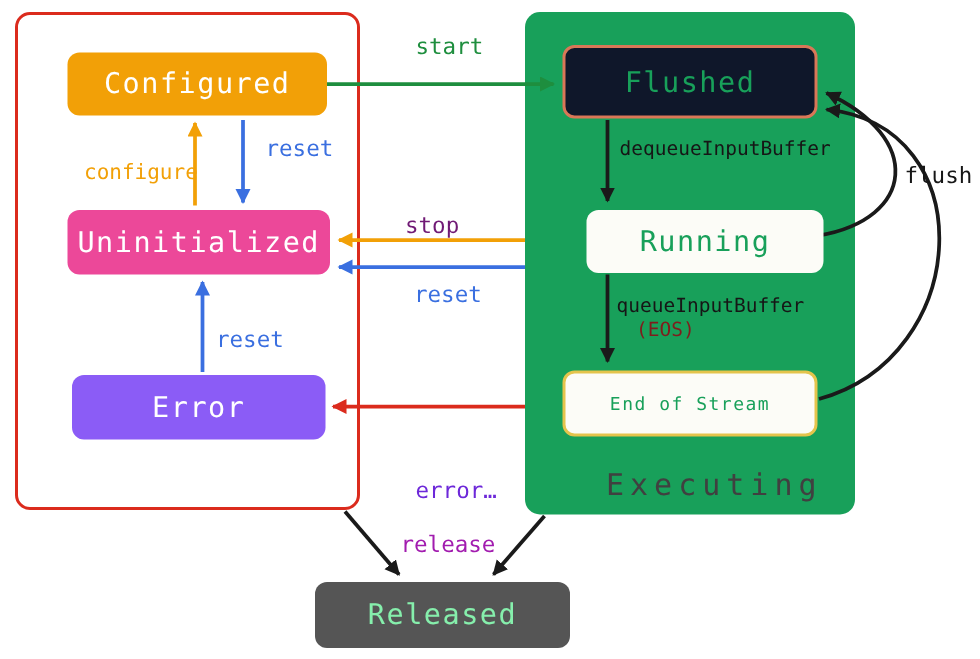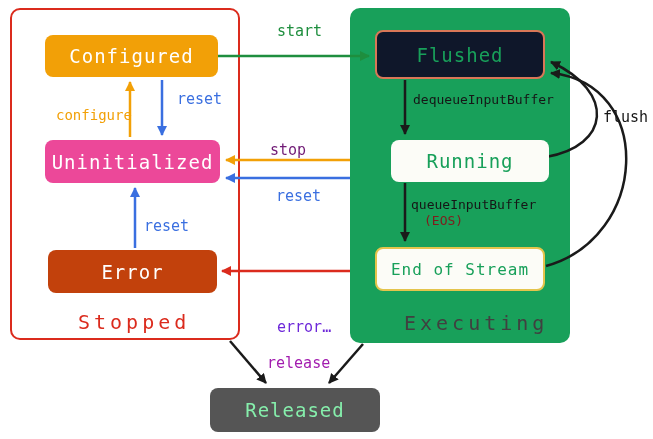--- a/index.html
+++ b/index.html
@@ -14,24 +14,24 @@
   .group-executing { left: 350px; top: 8px; width: 220px; height: 335px; background: #18A05A; }
 
   .group-label { position: absolute; font-size: 20px; letter-spacing: 4px; white-space: nowrap; }
   .label-stopped { left: 78px; top: 310px; color: #DB2B1D; }
   .label-executing { left: 404px; top: 311px; color: #404040; }
 
   .state { position: absolute; display: flex; align-items: center; justify-content: center;
            border-radius: 8px; font-size: 19px; letter-spacing: 1px; white-space: nowrap; }
   .state-configured    { left: 45px;  top: 35px;  width: 173px; height: 42px; background: #F2A007; color: #ffffff; }
   .state-uninitialized { left: 45px;  top: 140px; width: 175px; height: 43px; background: #ec4899; color: #ffffff; }
-  .state-error         { left: 48px;  top: 250px; width: 169px; height: 43px; background: #c2410c; color: #ffffff; }
+  .state-error         { left: 48px;  top: 250px; width: 169px; height: 43px; background: #8b5cf6; color: #ffffff; }
   .state-flushed       { left: 375px; top: 30px;  width: 170px; height: 49px; background: #0f172a; border: 2px solid #D97757; color: #18A05A; }
   .state-running       { left: 375px; top: 140px; width: 158px; height: 42px; background: #FCFCF7; color: #18A05A; margin-left: 16px; }
-  .state-eos           { left: 375px; top: 247px; width: 170px; height: 44px; background: #FCFCF7; border: 2px solid #E4C44C; color: #18A05A; font-size: 16px; }
+  .state-eos           { left: 375px; top: 247px; width: 170px; height: 44px; background: #FCFCF7; border: 2px solid #E4C44C; color: #18A05A; font-size: 12px; }
   .state-released      { left: 210px; top: 388px; width: 170px; height: 44px; background: #555555; color: #86efac; }
 
   .elabel { position: absolute; font-size: 15px; white-space: nowrap; }
   .el-start     { left: 277px; top: 22px;  color: #1E8E3E; }
   .el-configure { left: 56px;  top: 107px; color: #F2A007; font-size: 14px; }
   .el-reset1    { left: 177px; top: 90px;  color: #3A6FE0; }
   .el-stop      { left: 270px; top: 141px; color: #701a75; }
   .el-reset2    { left: 276px; top: 187px; color: #3A6FE0; }
   .el-reset3    { left: 144px; top: 217px; color: #3A6FE0; }
   .el-error     { left: 277px; top: 290px; color: #6d28d9; margin-top: 28px; }
@@ -97,21 +97,20 @@
   <div class="state state-running">
     <span>Running</span>
   </div>
   <div class="state state-eos">
     <span>End of Stream</span>
   </div>
   <div class="state state-released">
     <span>Released</span>
   </div>
 
-  <div class="group-label label-stopped">Stopped</div>
   <div class="group-label label-executing">Executing</div>
 
   <div class="elabel el-start">start</div>
   <div class="elabel el-configure">configure</div>
   <div class="elabel el-reset1">reset</div>
   <div class="elabel el-stop">stop</div>
   <div class="elabel el-reset2">reset</div>
   <div class="elabel el-reset3">reset</div>
   <div class="elabel el-error">error…</div>
   <div class="elabel el-dequeue">dequeueInputBuffer</div>

